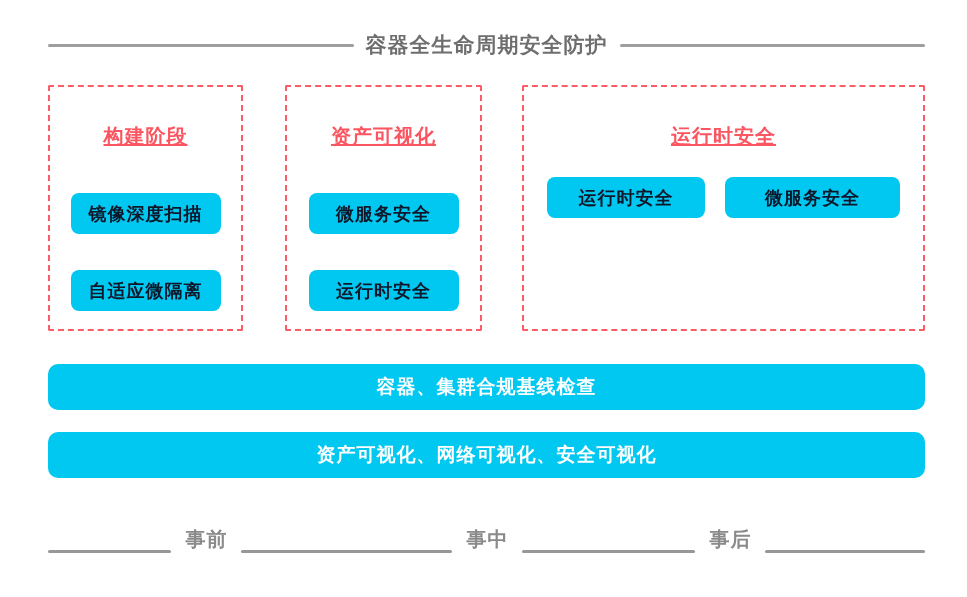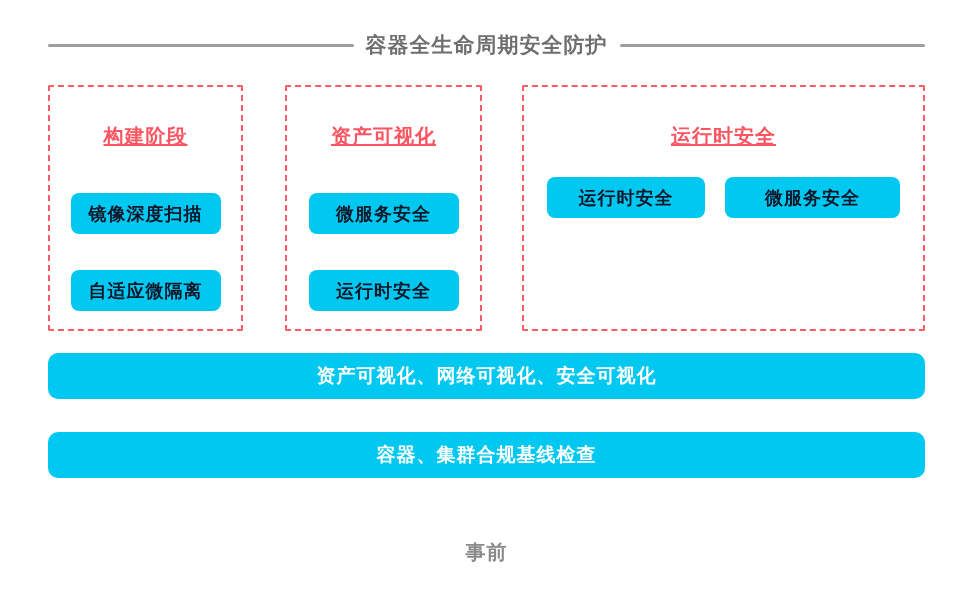--- a/index.html
+++ b/index.html
@@ -110,25 +110,24 @@
     display: flex;
     align-items: center;
     justify-content: center;
   }
   .wide-bar.first  { margin-top: 33px; }
   .wide-bar.second { margin-top: 22px; }
 
   
   .axis-row {
     display: flex;
-    align-items: center;
+    align-items: flex-end;
     gap: 14px;
     height: 28px;
     margin-top: 47px;
-    flex-direction: column;
   }
   .axis-row .hline { height: 3px; background: #979797; }
   .hline.seg1 { flex-grow: 1.37; }
   .hline.seg2 { flex-grow: 2.34; }
   .hline.seg3 { flex-grow: 1.92; }
   .hline.seg4 { flex-grow: 1.77; }
   .axis-label {
     font-size: 20px;
     font-weight: bold;
     color: #8a8a8a;
@@ -168,22 +167,22 @@
     <div class="phase-box runtime">
       <div class="phase-title">运行时安全</div>
       <div class="pill-grid">
         <div class="pill">运行时安全</div>
         <div class="pill">微服务安全</div>
       </div>
     </div>
 
   </div>
 
+  <div class="wide-bar first">容器、集群合规基线检查</div>
   <div class="wide-bar second">资产可视化、网络可视化、安全可视化</div>
-  <div class="wide-bar first">容器、集群合规基线检查</div>
 
   <div class="axis-row">
     <div class="hline seg1"></div>
     <div class="axis-label">事前</div>
     <div class="hline seg2"></div>
     <div class="axis-label">事中</div>
     <div class="hline seg3"></div>
     <div class="axis-label">事后</div>
     <div class="hline seg4"></div>
   </div>

